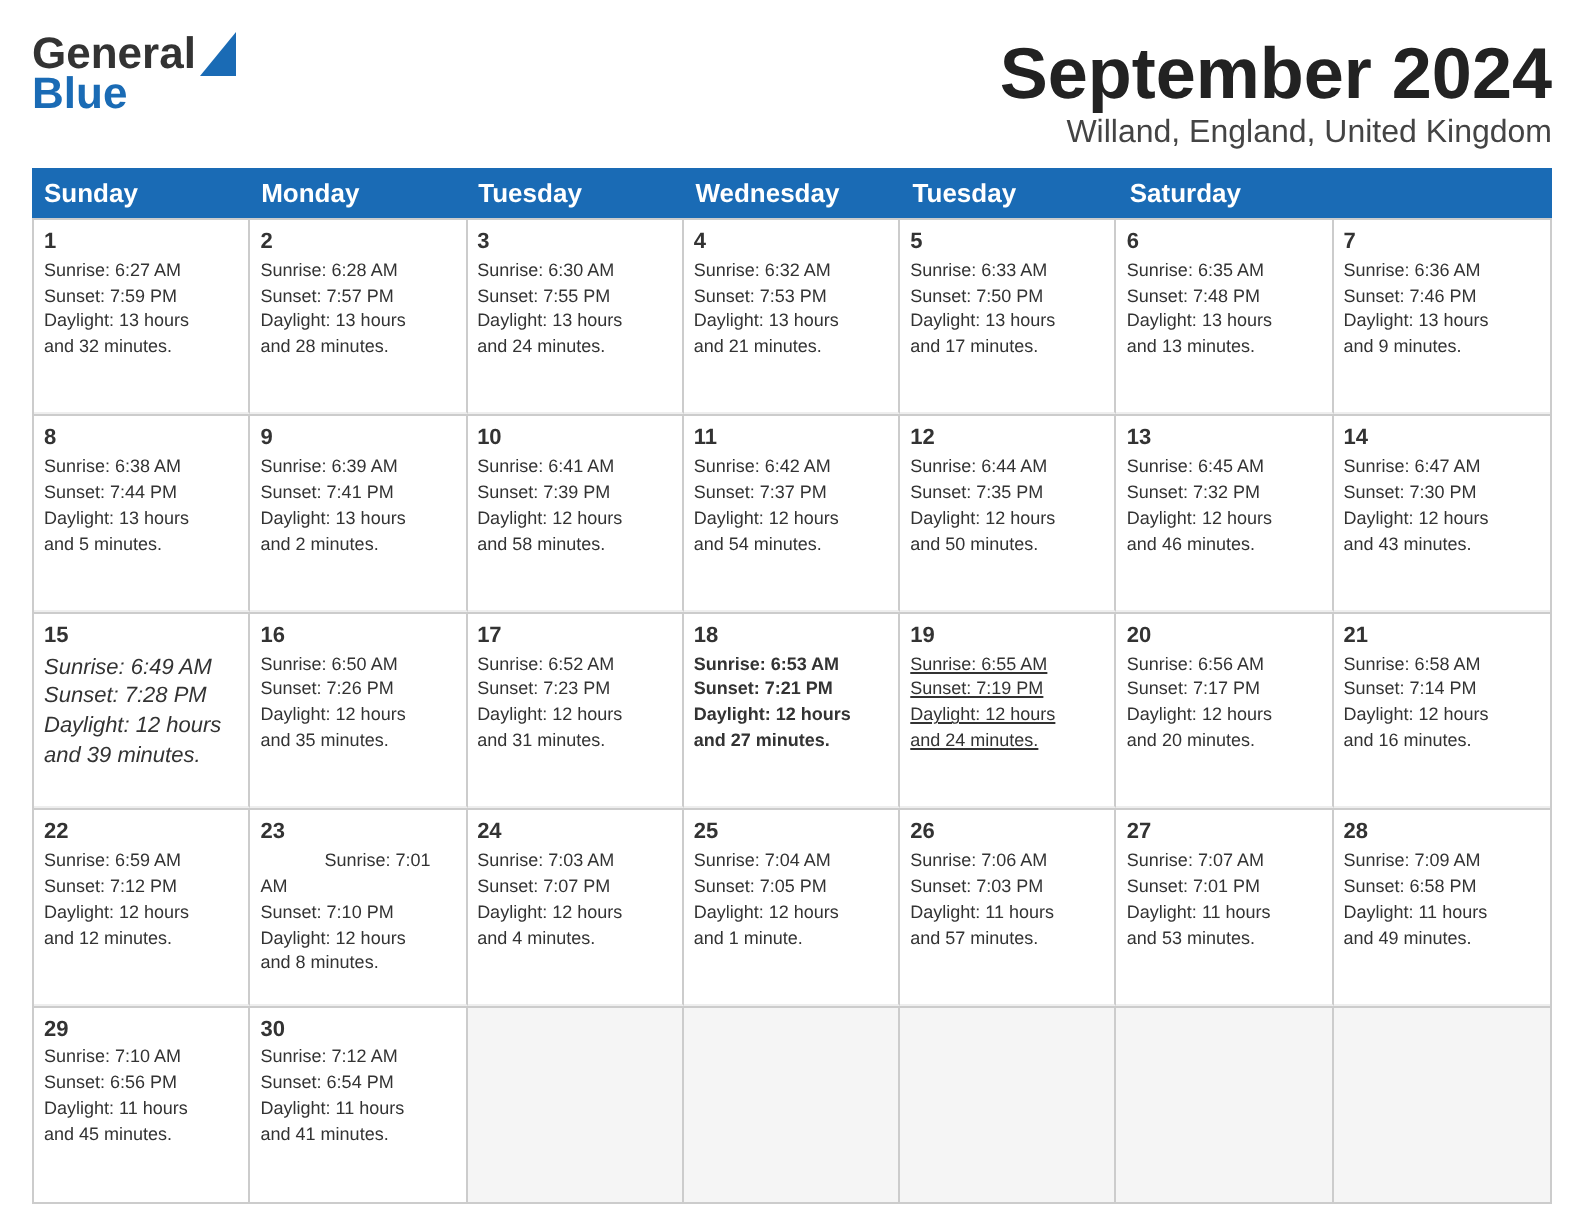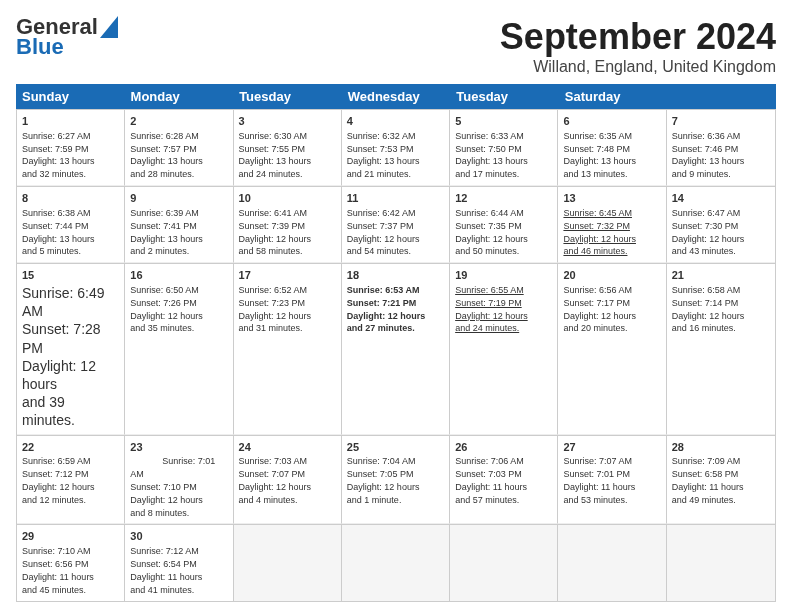--- a/index.html
+++ b/index.html
@@ -177,31 +177,31 @@
 Daylight: 12 hours
 and 58 minutes.</span></div>
           <div class="cal-cell"><span class="day-num">11</span><span style="white-space: pre-line; font-size: 9px; line-height: 1.3;">Sunrise: 6:42 AM
 Sunset: 7:37 PM
 Daylight: 12 hours
 and 54 minutes.</span></div>
           <div class="cal-cell"><span class="day-num">12</span><span style="white-space: pre-line; font-size: 9px; line-height: 1.3;">Sunrise: 6:44 AM
 Sunset: 7:35 PM
 Daylight: 12 hours
 and 50 minutes.</span></div>
-          <div class="cal-cell"><span class="day-num">13</span><span style="white-space: pre-line; font-size: 9px; line-height: 1.3; text-decoration: underline;">Sunrise: 6:45 AM
+          <div class="cal-cell"><span class="day-num">13</span><span style="white-space: pre-line; font-size: 9px; line-height: 1.3;">Sunrise: 6:45 AM
 Sunset: 7:32 PM
 Daylight: 12 hours
 and 46 minutes.</span></div>
           <div class="cal-cell"><span class="day-num">14</span><span style="white-space: pre-line; font-size: 9px; line-height: 1.3;">Sunrise: 6:47 AM
 Sunset: 7:30 PM
 Daylight: 12 hours
 and 43 minutes.</span></div>
         </div>
         <div class="cal-week">
-          <div class="cal-cell"><span class="day-num">15</span><span style="white-space: pre-line; font-size: 14px; line-height: 1.3;">Sunrise: 6:49 AM
+          <div class="cal-cell"><span class="day-num">15</span><span style="white-space: pre-line; font-size: 11px; line-height: 1.3; font-style: italic;">Sunrise: 6:49 AM
 Sunset: 7:28 PM
 Daylight: 12 hours
 and 39 minutes.</span></div>
           <div class="cal-cell"><span class="day-num">16</span><span style="white-space: pre-line; font-size: 9px; line-height: 1.3;">Sunrise: 6:50 AM
 Sunset: 7:26 PM
 Daylight: 12 hours
 and 35 minutes.</span></div>
           <div class="cal-cell"><span class="day-num">17</span><span style="white-space: pre-line; font-size: 9px; line-height: 1.3;">Sunrise: 6:52 AM
 Sunset: 7:23 PM
 Daylight: 12 hours

